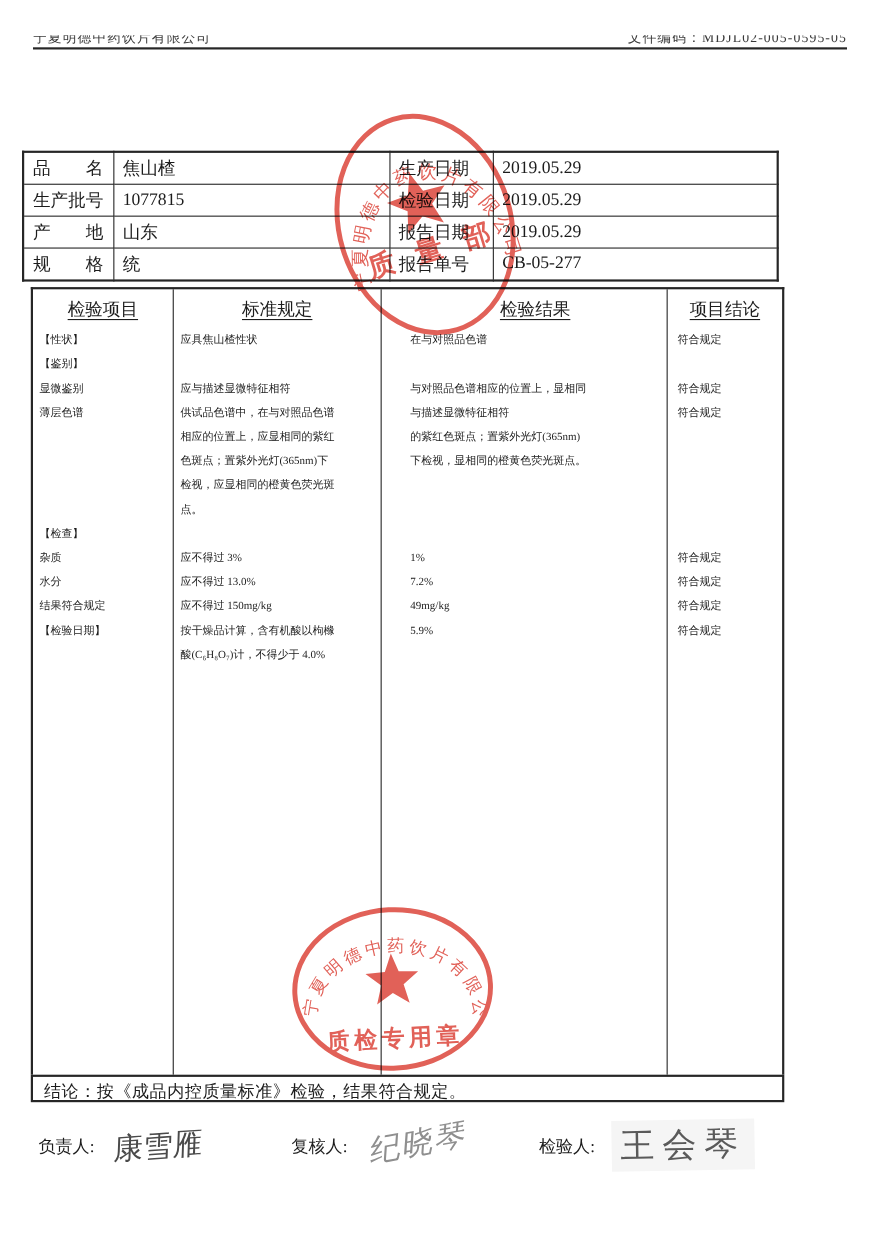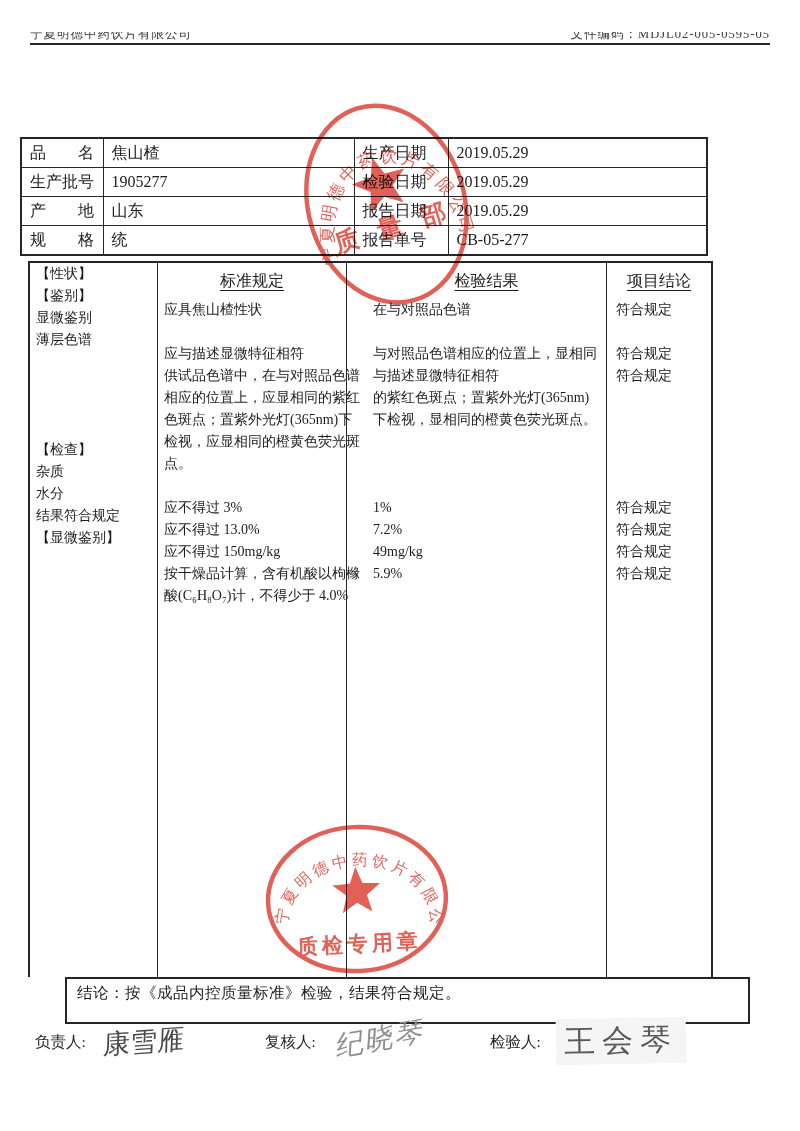--- a/index.html
+++ b/index.html
@@ -23,25 +23,25 @@
   td.val{padding-left:11px;}
   td.lab2{padding-left:7px;}
   td.val2{padding-left:11px;}
   
   .main-table{position:absolute;left:28px;top:261px;width:685px;height:716px;
     border:2px solid #262626;border-bottom:none;box-sizing:border-box;}
   .col{position:absolute;top:0;height:100%;box-sizing:border-box;}
   .col.b{border-right:1.5px solid #262626;}
   .hdr{height:36px;display:flex;align-items:center;justify-content:center;font-size:16px;}
   .hdr span{text-decoration:underline;text-underline-offset:4px;}
-  .tline{height:22px;line-height:22px;font-size:14px;white-space:nowrap;padding-left:6px;}
+  .tline{height:22px;line-height:22px;font-size:10px;white-space:nowrap;padding-left:6px;}
   .col4 .tline{padding-left:9px;}
   
-  .conclusion{position:absolute;left:28px;top:977px;width:685px;height:47px;box-sizing:border-box;
-    border:2px solid #262626;font-size:15.5px;line-height:27px;padding-left:10px;letter-spacing:0.5px;margin-left:37px;}
+  .conclusion{position:absolute;left:28px;top:977px;width:685px;height:25px;box-sizing:border-box;
+    border:2px solid #262626;font-size:15.5px;line-height:27px;padding-left:10px;letter-spacing:0.5px;}
   
   .sig-row{position:absolute;left:0;top:1018px;width:800px;height:70px;padding-left:12px;}
   .sig-label{position:absolute;font-size:15.5px;top:14px;}
   .sig-name{position:absolute;font-family:"DejaVu Sans","Liberation Sans",sans-serif;}
   .sig1{left:103px;top:6px;font-size:27px;color:#4a4a4a;transform:rotate(-4deg) skewX(-6deg);}
   .sig2{left:336px;top:2px;font-size:28px;color:#8f8f8f;transform:rotate(-10deg) skewX(-14deg);letter-spacing:2px;}
   .sig3{left:556px;top:0px;font-size:31px;color:#5a5a5a;letter-spacing:7px;background:#f5f5f5;padding:2px 8px;transform:rotate(-1deg);}
   
   .stamp{position:absolute;pointer-events:none;mix-blend-mode:multiply;opacity:0.88;}
   #stampA{left:292px;top:96px;transform:rotate(-17deg);}
@@ -71,55 +71,58 @@
       </colgroup>
     <tbody>
         <tr>
       <td class="lab">品　　名</td>
       <td class="val">焦山楂</td>
       <td class="lab2">生产日期</td>
       <td class="val2">2019.05.29</td>
     </tr>
     <tr>
       <td class="lab">生产批号</td>
-      <td class="val">1905277</td>
+      <td class="val">1077815</td>
       <td class="lab2">检验日期</td>
       <td class="val2">2019.05.29</td>
     </tr>
     <tr>
       <td class="lab">产　　地</td>
       <td class="val">山东</td>
       <td class="lab2">报告日期</td>
       <td class="val2">2019.05.29</td>
     </tr>
     <tr>
       <td class="lab">规　　格</td>
       <td class="val">统</td>
       <td class="lab2">报告单号</td>
       <td class="val2">CB-05-277</td>
     </tr>
   </tbody>
     </table>
 
   <div class="main-table">
     <div class="col b" style="left:0;width:128px">
+      <div class="hdr">
+          <span>检验项目</span>
+        </div>
       <div class="lines">
           <div class="tline">【性状】</div>
           <div class="tline">【鉴别】</div>
           <div class="tline">显微鉴别</div>
           <div class="tline">薄层色谱</div>
           <div class="tline"></div>
           <div class="tline"></div>
           <div class="tline"></div>
           <div class="tline"></div>
           <div class="tline">【检查】</div>
           <div class="tline">杂质</div>
           <div class="tline">水分</div>
           <div class="tline">结果符合规定</div>
-          <div class="tline">【显微鉴别】</div>
+          <div class="tline">【检验日期】</div>
           <div class="tline"></div>
         </div>
     </div>
     <div class="col b" style="left:128px;width:189px">
       <div class="hdr">
           <span>标准规定</span>
         </div>
       <div class="lines">
           <div class="tline">应具焦山楂性状</div>
           <div class="tline"></div>

